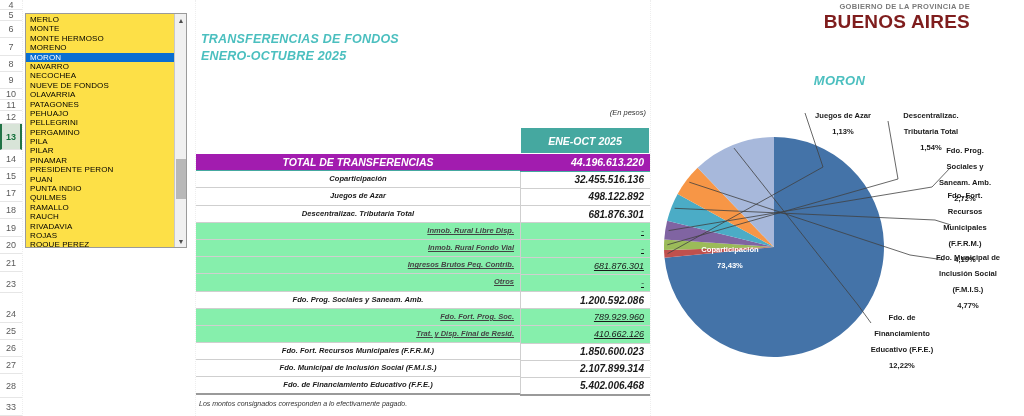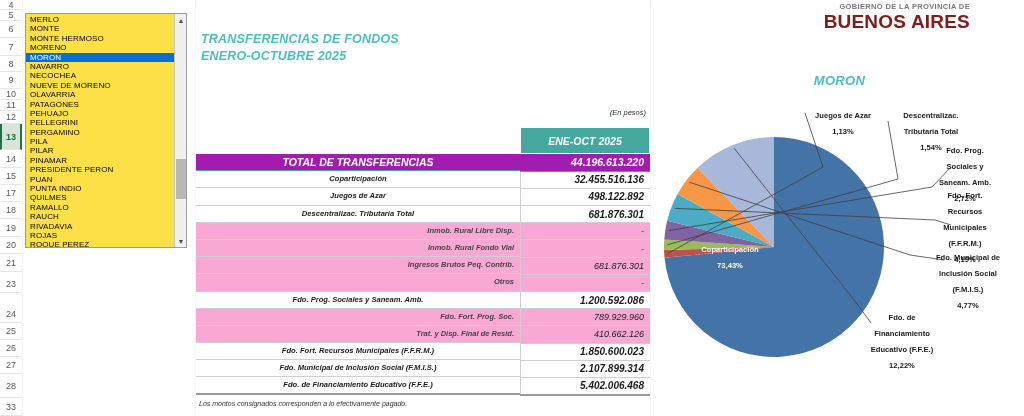--- a/index.html
+++ b/index.html
@@ -71,21 +71,21 @@
   td.val{width:130px;text-align:right;}
   tr.hdr td{border:none;height:27px;}
   td.hdrcell{
     background:#45A8A0;color:#ffffff;font-weight:bold;font-style:italic;
     text-align:center;font-size:10.5px;border:1px solid #1f6f46;
     box-shadow:inset 0 0 0 1px #ffffff;
   }
   tr.total td{background:#a21caf;color:#fff;font-weight:bold;font-style:italic;
               border-bottom:1px solid #45A8A0;font-size:10.5px;}
   tr.main td{font-weight:bold;font-style:italic;background:#ffffff;}
-  tr.sub td{font-style:italic;font-size:7.5px;color:#444;background:#f9a8d4;text-align:right;}
+  tr.sub td{font-style:italic;font-size:7.5px;color:#444;background:#86efac;text-align:right;text-decoration:underline;}
   tr.sub td.val{font-size:9px;font-style:italic;color:#1a1a1a;}
   tr.lastrow td{border-bottom:2px solid #9a9a9a;}
   .vsep{border-left:1px solid #cfcfcf;}
   .foot{position:absolute;left:199px;top:400px;font-size:7px;font-style:italic;color:#333;}
 
   
   .chart{position:absolute;left:655px;top:55px;width:369px;height:361px;}
   .chart-title{position:absolute;left:0;top:18px;width:369px;text-align:center;
     font-size:13px;font-weight:bold;font-style:italic;color:#4BBFBF;letter-spacing:.3px;}
   .chart svg{position:absolute;left:0;top:0;}
@@ -132,21 +132,21 @@
 
   <div class="listbox">
     <div class="listinner" id="listinner">
         <div class="li">MERLO</div>
         <div class="li">MONTE</div>
         <div class="li">MONTE HERMOSO</div>
         <div class="li">MORENO</div>
         <div class="li selected">MORON</div>
         <div class="li">NAVARRO</div>
         <div class="li">NECOCHEA</div>
-        <div class="li">NUEVE DE MORENO</div>
+        <div class="li">NUEVE DE FONDOS</div>
         <div class="li">OLAVARRIA</div>
         <div class="li">PATAGONES</div>
         <div class="li">PEHUAJO</div>
         <div class="li">PELLEGRINI</div>
         <div class="li">PERGAMINO</div>
         <div class="li">PILA</div>
         <div class="li">PILAR</div>
         <div class="li">PINAMAR</div>
         <div class="li">PRESIDENTE PERON</div>
         <div class="li">PUAN</div>

